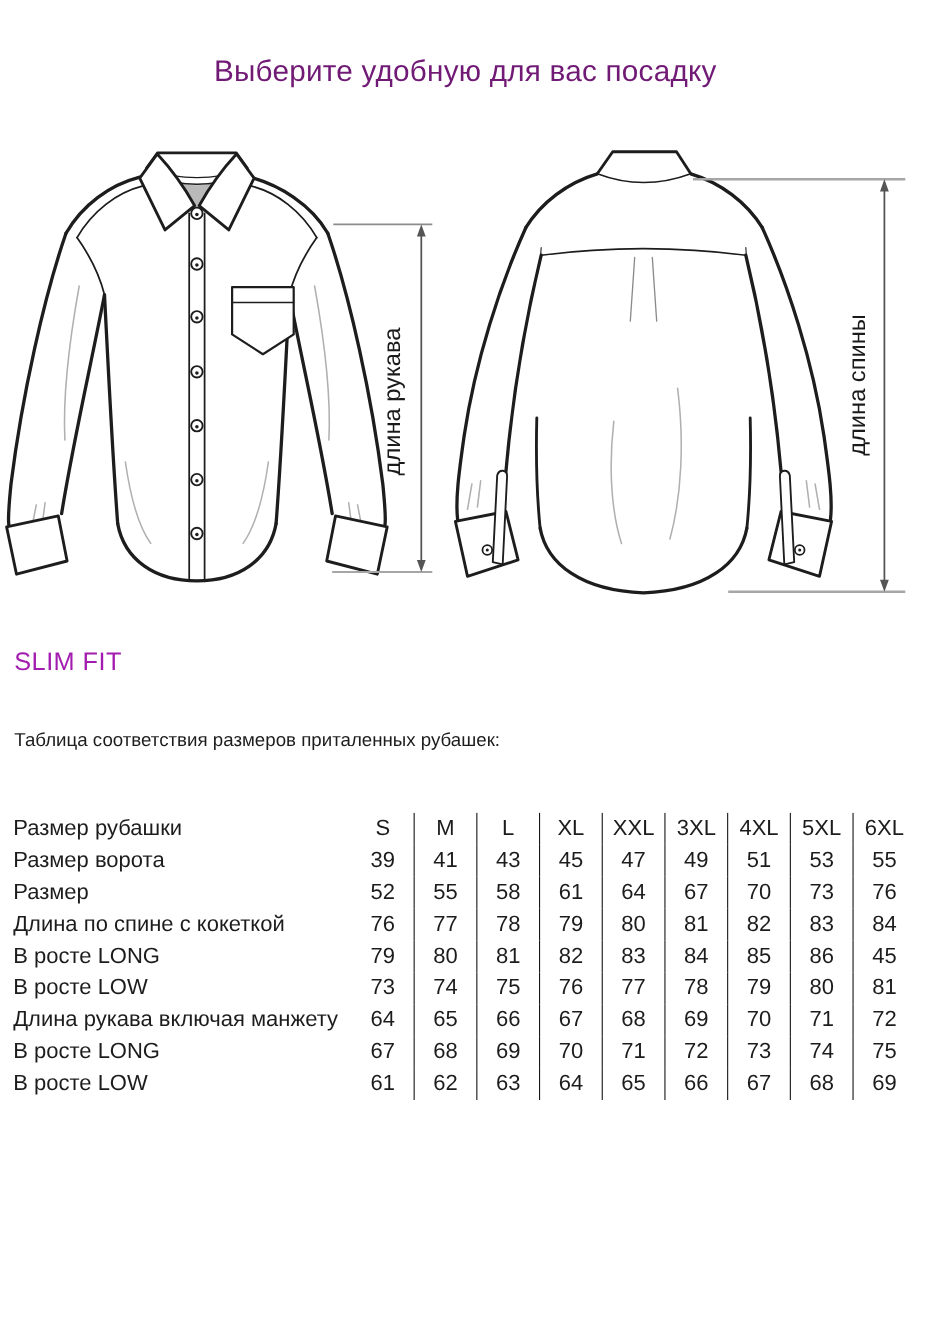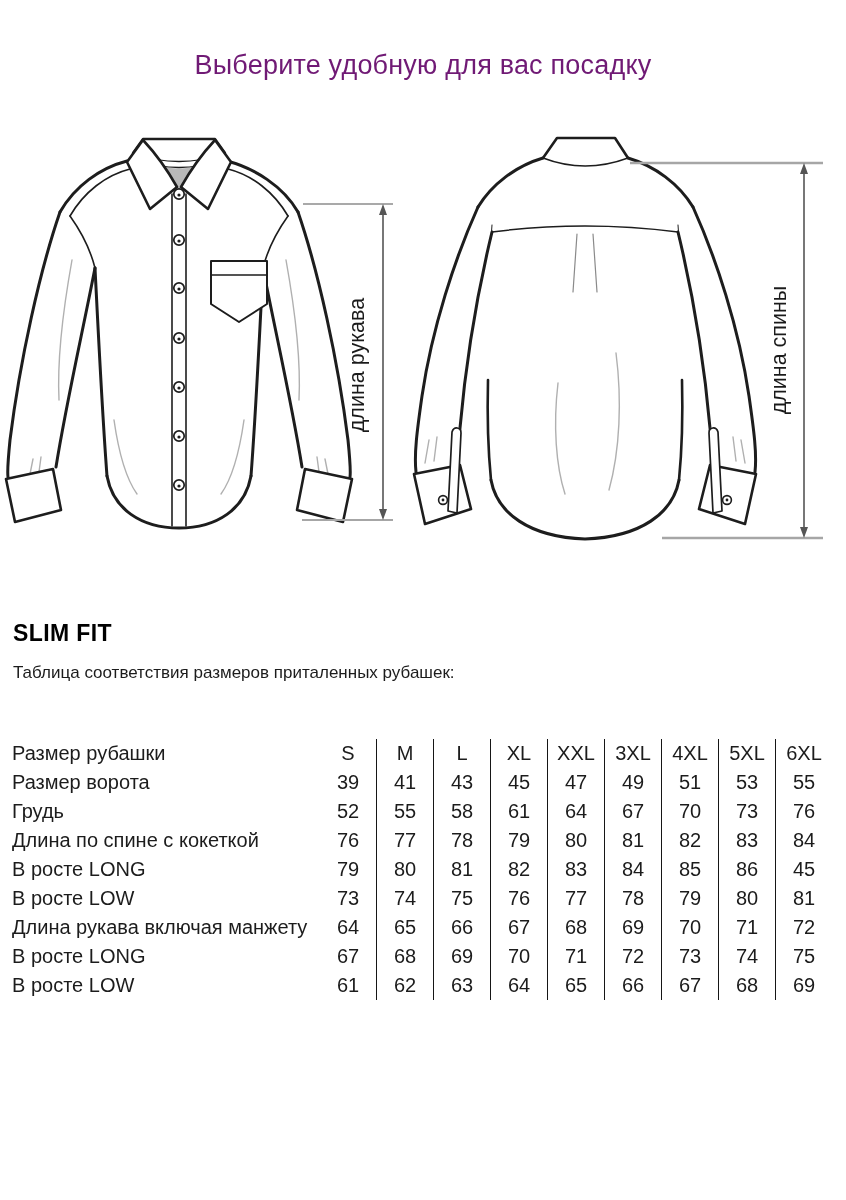--- a/index.html
+++ b/index.html
@@ -6,22 +6,22 @@
   body{
     width:846px;height:1200px;background:#ffffff;position:relative;
     font-family:"Liberation Sans","DejaVu Sans",sans-serif;color:#1c1c1c;overflow:hidden;
   }
   .page-title{
     position:absolute;top:50px;left:0;width:846px;text-align:center;
     font-size:27px;color:#701a75;letter-spacing:0.2px;
   }
   .diagram-svg{position:absolute;top:128px;left:0;}
   .fit-heading{
-    position:absolute;top:620px;left:13px;font-size:23px;font-weight:bold;
-    color:#000000;letter-spacing:0.4px;
+    position:absolute;top:588px;left:13px;font-size:23px;font-weight:normal;
+    color:#a21caf;letter-spacing:0.4px;
   }
   .table-caption{position:absolute;top:663px;left:13px;font-size:17px;color:#1c1c1c;}
   table.size-table{
     position:absolute;top:739px;left:12px;width:818px;border-collapse:collapse;
     table-layout:fixed;
   }
   table.size-table td{
     height:29px;padding:0;font-size:20px;text-align:center;vertical-align:middle;
     white-space:nowrap;color:#1c1c1c;
   }
@@ -188,21 +188,21 @@
         <td class="val">41</td>
         <td class="val">43</td>
         <td class="val">45</td>
         <td class="val">47</td>
         <td class="val">49</td>
         <td class="val">51</td>
         <td class="val">53</td>
         <td class="val">55</td>
       </tr>
       <tr>
-        <td class="lbl">Грудь</td>
+        <td class="lbl">Размер</td>
         <td class="val">52</td>
         <td class="val">55</td>
         <td class="val">58</td>
         <td class="val">61</td>
         <td class="val">64</td>
         <td class="val">67</td>
         <td class="val">70</td>
         <td class="val">73</td>
         <td class="val">76</td>
       </tr>

